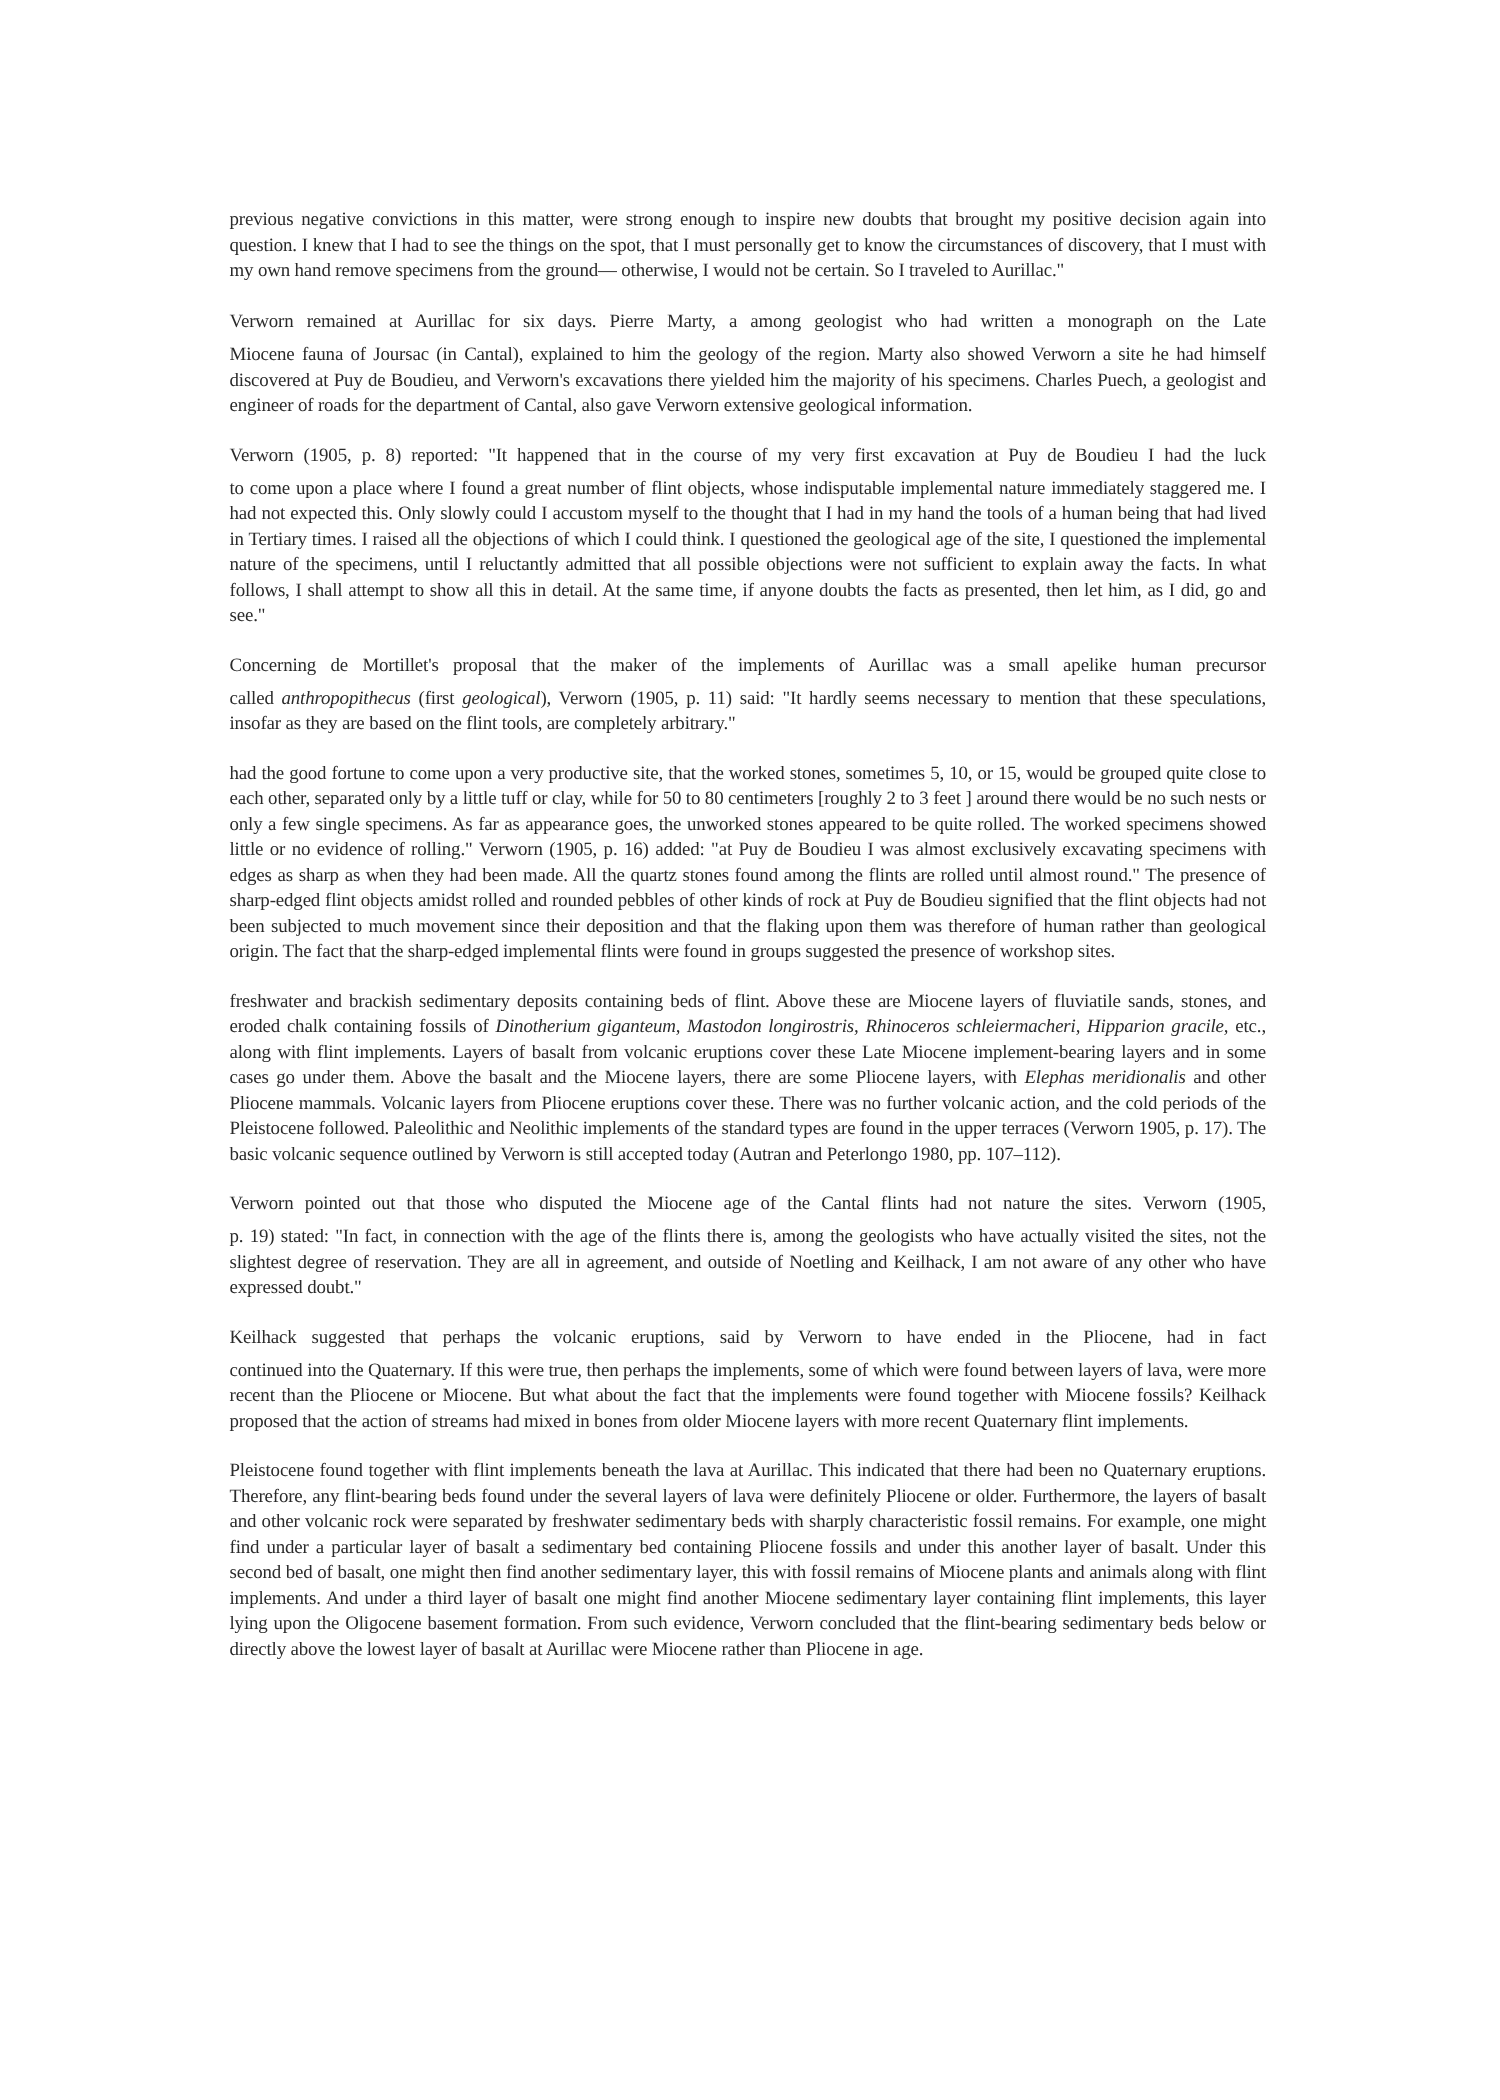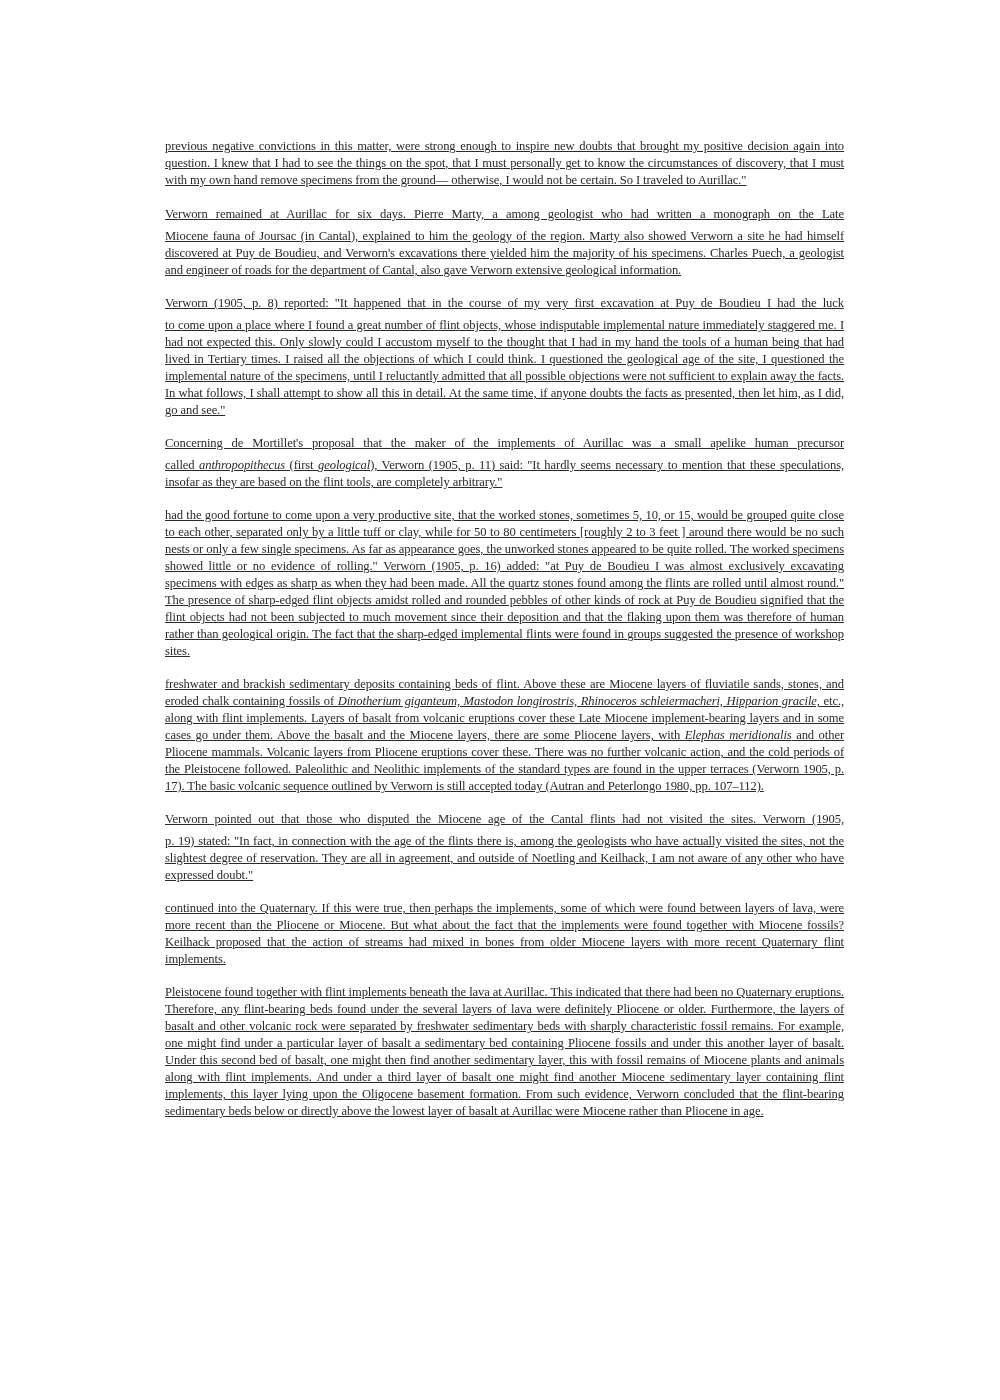--- a/index.html
+++ b/index.html
@@ -3,21 +3,21 @@
 <meta charset="utf-8">
 <style>
   html, body { margin: 0; padding: 0; background: #ffffff; }
   body { width: 1000px; height: 1400px; position: relative; overflow: hidden; }
   .page {
     position: absolute; left: 153px; top: 138px; width: 691px;
     font-family: "Liberation Serif", "DejaVu Serif", serif;
     font-size: 12.6px; line-height: 17px; color: #2a2a2a;
     letter-spacing: -0.1px;
   }
-  .para { margin: 0 0 16px 12px; text-align: justify; text-decoration: underline; }
+  .para { margin: 0 0 16px 0; text-align: justify; }
   .para .first { display: block; text-align: justify; text-align-last: justify; margin-bottom: 5px; }
   .para .rest { display: block; text-align: justify; }
   .para.p0 { margin-bottom: 17px; }
   em { font-style: italic; }
 </style>
 </head>
 <body>
 
 <div class="page">
 
@@ -42,25 +42,26 @@
 
   <p class="para">
     <span class="rest">had the good fortune to come upon a very productive site, that the worked stones, sometimes 5, 10, or 15, would be grouped quite close to each other, separated only by a little tuff or clay, while for 50 to 80 centimeters [roughly 2 to 3 feet ] around there would be no such nests or only a few single specimens. As far as appearance goes, the unworked stones appeared to be quite rolled. The worked specimens showed little or no evidence of rolling." Verworn (1905, p. 16) added: "at Puy de Boudieu I was almost exclusively excavating specimens with edges as sharp as when they had been made. All the quartz stones found among the flints are rolled until almost round." The presence of sharp-edged flint objects amidst rolled and rounded pebbles of other kinds of rock at Puy de Boudieu signified that the flint objects had not been subjected to much movement since their deposition and that the flaking upon them was therefore of human rather than geological origin. The fact that the sharp-edged implemental flints were found in groups suggested the presence of workshop sites.</span>
   </p>
 
   <p class="para">
     <span class="rest"><span>freshwater and brackish sedimentary deposits containing beds of flint. Above these are Miocene layers of fluviatile sands, stones, and eroded chalk containing fossils of </span><em>Dinotherium giganteum, Mastodon longirostris, Rhinoceros schleiermacheri, Hipparion gracile,</em><span> etc., along with flint implements. Layers of basalt from volcanic eruptions cover these Late Miocene implement-bearing layers and in some cases go under them. Above the basalt and the Miocene layers, there are some Pliocene layers, with </span><em>Elephas meridionalis</em><span> and other Pliocene mammals. Volcanic layers from Pliocene eruptions cover these. There was no further volcanic action, and the cold periods of the Pleistocene followed. Paleolithic and Neolithic implements of the standard types are found in the upper terraces (Verworn 1905, p. 17). The basic volcanic sequence outlined by Verworn is still accepted today (Autran and Peterlongo 1980, pp. 107–112).</span></span>
   </p>
 
   <p class="para">
-    <span class="first">Verworn pointed out that those who disputed the Miocene age of the Cantal flints had not visited the sites. Verworn (1905,</span>
+    <span class="first">Verworn pointed out that those who disputed the Miocene age of the Cantal flints had not nature the sites. Verworn (1905,</span>
     <span class="rest">p. 19) stated: "In fact, in connection with the age of the flints there is, among the geologists who have actually visited the sites, not the slightest degree of reservation. They are all in agreement, and outside of Noetling and Keilhack, I am not aware of any other who have expressed doubt."</span>
   </p>
 
   <p class="para">
+    <span class="first">Keilhack suggested that perhaps the volcanic eruptions, said by Verworn to have ended in the Pliocene, had in fact</span>
     <span class="rest">continued into the Quaternary. If this were true, then perhaps the implements, some of which were found between layers of lava, were more recent than the Pliocene or Miocene. But what about the fact that the implements were found together with Miocene fossils? Keilhack proposed that the action of streams had mixed in bones from older Miocene layers with more recent Quaternary flint implements.</span>
   </p>
 
   <p class="para">
     <span class="rest">Pleistocene found together with flint implements beneath the lava at Aurillac. This indicated that there had been no Quaternary eruptions. Therefore, any flint-bearing beds found under the several layers of lava were definitely Pliocene or older. Furthermore, the layers of basalt and other volcanic rock were separated by freshwater sedimentary beds with sharply characteristic fossil remains. For example, one might find under a particular layer of basalt a sedimentary bed containing Pliocene fossils and under this another layer of basalt. Under this second bed of basalt, one might then find another sedimentary layer, this with fossil remains of Miocene plants and animals along with flint implements. And under a third layer of basalt one might find another Miocene sedimentary layer containing flint implements, this layer lying upon the Oligocene basement formation. From such evidence, Verworn concluded that the flint-bearing sedimentary beds below or directly above the lowest layer of basalt at Aurillac were Miocene rather than Pliocene in age.</span>
   </p>
 
 </div>
 
 </body></html>

